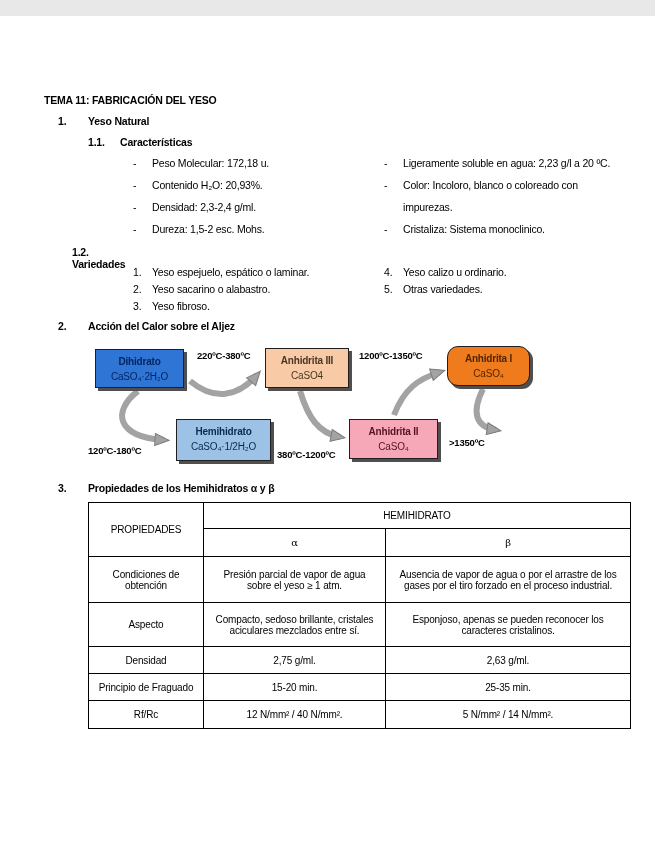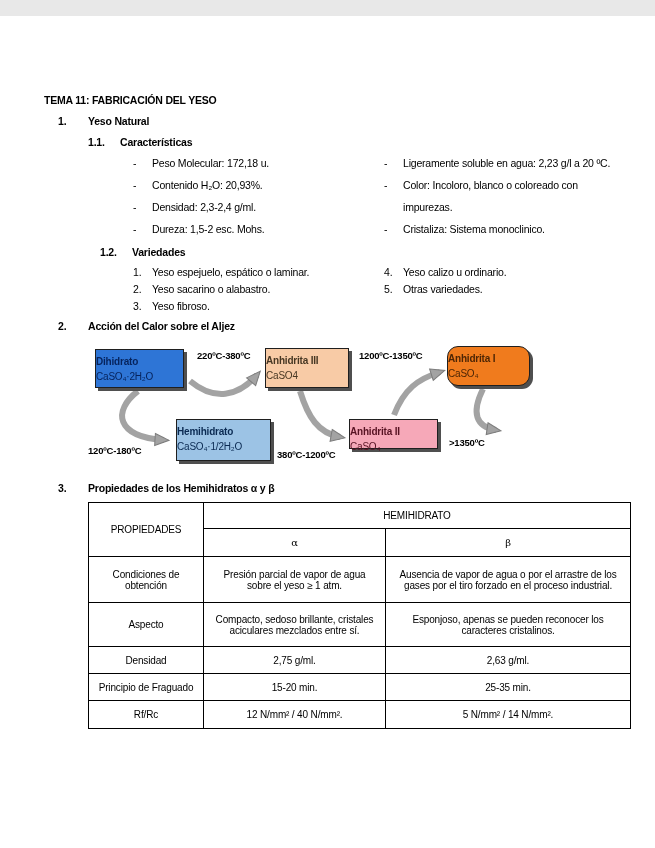--- a/index.html
+++ b/index.html
@@ -17,21 +17,21 @@
   
   .list-col { display:block; font-size:10.5px; }
   .li { display:flex; line-height:22px; }
   .li .dash { width:19px; flex:0 0 19px; }
   .li .txt { flex:1; }
   .vli { display:flex; line-height:17px; }
   .vli .num { width:19px; flex:0 0 19px; }
   
   .diagram { left:0; top:325px; width:655px; height:140px; }
   .dbox {
-    position:absolute; border:1px solid #1f1f1f; text-align:left;
+    position:absolute; border:1px solid #1f1f1f; text-align:center;
     box-shadow:3px 3px 0 #4f4f4f; padding-top:4px; z-index:2;
   }
   .dbox-title { font-weight:bold; font-size:10px; line-height:15px; }
   .dbox-formula { font-size:10px; line-height:15px; }
   .temp { position:absolute; font-weight:bold; font-size:9.5px; z-index:2; }
   .arrows { position:absolute; left:0; top:0; width:655px; height:140px; z-index:1; }
   
   .props-table { border-collapse:collapse; table-layout:fixed; width:542px; left:88px; top:486px; }
   .props-table td {
     border:1px solid #000; font-size:10px; text-align:center;
@@ -91,21 +91,21 @@
     <div class="li">
       <span class="dash">-</span>
       <span class="txt">Color: Incoloro, blanco o coloreado con impurezas.</span>
     </div>
     <div class="li">
       <span class="dash">-</span>
       <span class="txt">Cristaliza: Sistema monoclinico.</span>
     </div>
   </div>
 
-  <div class="abs h-row" style="left:100px;top:230px;">
+  <div class="abs h-row" style="left:72px;top:230px;flex-direction:column;">
     <span class="h-num2">1.2.</span>
     <span>Variedades</span>
   </div>
 
   <div class="abs list-col" style="left:133px;top:248px;width:245px;">
     <div class="vli">
       <span class="num">1.</span>
       <span class="txt">Yeso espejuelo, espático o laminar.</span>
     </div>
     <div class="vli">
@@ -170,21 +170,21 @@
 
     <div class="temp" style="left:88px;top:104px;">120ºC-180ºC</div>
 
     <div class="dbox" style="left: 176px; top: 78px; width: 95px; height: 42px; background-color: rgb(156, 195, 229); color: rgb(10, 42, 82);">
       <div class="dbox-title">Hemihidrato</div>
       <div class="dbox-formula">CaSO₄·1/2H₂O</div>
     </div>
 
     <div class="temp" style="left:277px;top:108px;">380ºC-1200ºC</div>
 
-    <div class="dbox" style="left: 349px; top: 78px; width: 89px; height: 30px; background-color: rgb(246, 168, 184); color: rgb(88, 19, 35);">
+    <div class="dbox" style="left: 349px; top: 78px; width: 89px; height: 40px; background-color: rgb(246, 168, 184); color: rgb(88, 19, 35);">
       <div class="dbox-title">Anhidrita II</div>
       <div class="dbox-formula">CaSO₄</div>
     </div>
 
     <div class="temp" style="left:449px;top:96px;">&gt;1350ºC</div>
 
   </div>
 
   <div class="abs h-row" style="left:58px;top:466px;">
     <span class="h-num1">3.</span>

